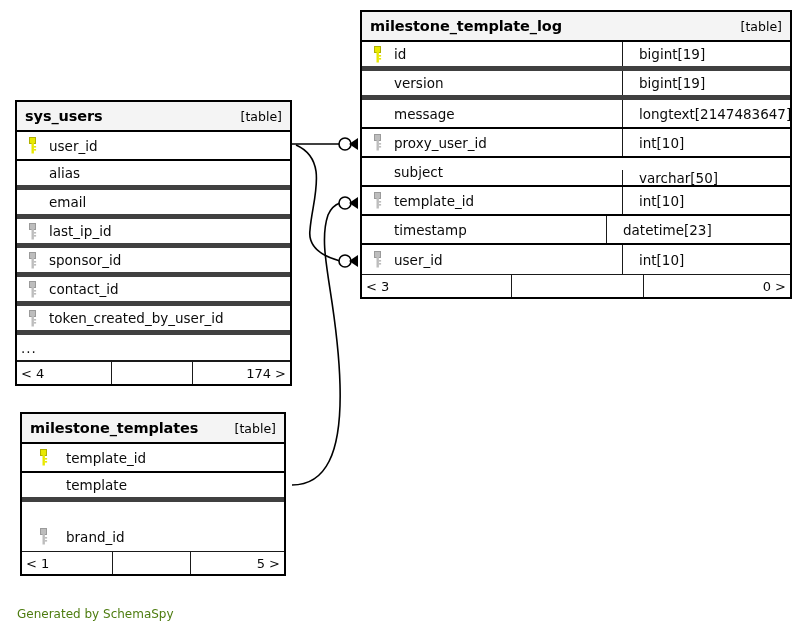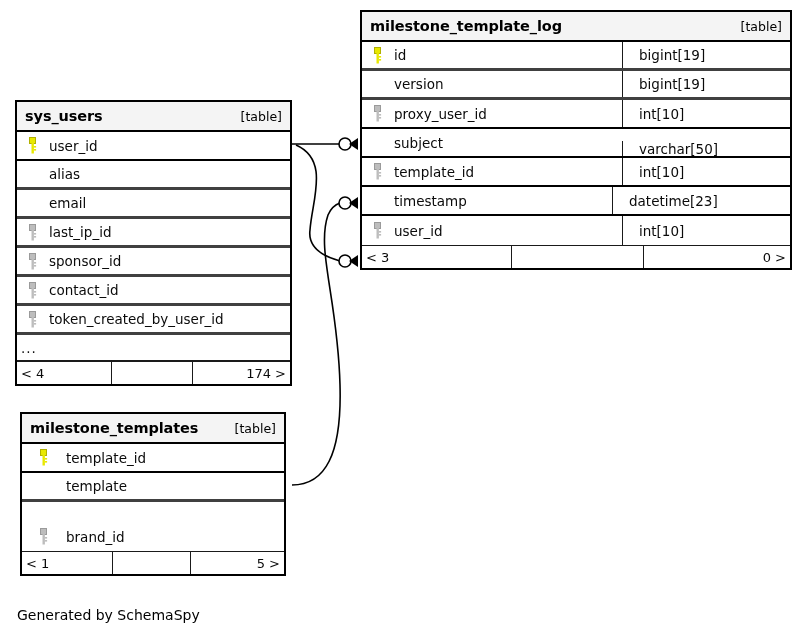--- a/index.html
+++ b/index.html
@@ -47,21 +47,21 @@
     margin-left: auto;
     font-size: 12.5px;
     color: #000000;
   }
 
   .er-row {
     box-sizing: border-box;
     height: 29px;
     display: flex;
     align-items: center;
-    border-bottom: 3px solid #404040;
+    border-bottom: 5px solid #404040;
     position: relative;
     background: #ffffff;
   }
   .er-row.fk-edge-bottom { border-bottom: 2px solid #000000; }
   .er-row:last-of-type { }
 
   .er-keycell {
     width: 26px;
     min-width: 26px;
     display: flex;
@@ -126,22 +126,22 @@
     left: 0; top: 0;
     width: 812px; height: 637px;
     z-index: 2;
     pointer-events: none;
   }
 
   .footer-note {
     position: absolute;
     left: 17px;
     top: 607px;
-    font-size: 14px;
-    color: #000000;
+    font-size: 12px;
+    color: #4d7c0f;
   }
 </style>
 </head>
 <body>
 
 <div class="canvas">
 
   <svg class="edges" width="812" height="637" viewBox="0 0 812 637">
     <g fill="none" stroke="#000000" stroke-width="1.6">
 
@@ -184,20 +184,25 @@
       <span class="er-name">id</span>
       <span class="er-type" style="left:260px; right:0;">bigint[19]</span>
     </div>
 
     <div class="er-row">
       <span class="er-keycell"></span>
       <span class="er-name">version</span>
       <span class="er-type" style="left:260px; right:0;">bigint[19]</span>
     </div>
 
+    <div class="er-row fk-edge-bottom">
+      <span class="er-keycell"></span>
+      <span class="er-name">message</span>
+      <span class="er-type" style="left:260px; right:0;">longtext[2147483647]</span>
+    </div>
 
     <div class="er-row fk-edge-bottom">
       <span class="er-keycell">
         <svg class="keyglyph" width="9" height="17" viewBox="0 0 9 17">
           <rect x="1.5" y="0.5" width="6" height="6" fill="#bdbdbd" stroke="#9a9a9a" stroke-width="1"></rect>
           <rect x="3.5" y="6" width="2.4" height="10.5" fill="#bdbdbd"></rect>
           <rect x="5.9" y="9" width="2.2" height="1.6" fill="#bdbdbd"></rect>
           <rect x="5.9" y="12" width="2.2" height="1.6" fill="#bdbdbd"></rect>
         </svg>
       </span>
@@ -220,21 +225,21 @@
           <rect x="5.9" y="12" width="2.2" height="1.6" fill="#bdbdbd"></rect>
         </svg>
       </span>
       <span class="er-name">template_id</span>
       <span class="er-type" style="left:260px; right:0;">int[10]</span>
     </div>
 
     <div class="er-row fk-edge-bottom">
       <span class="er-keycell"></span>
       <span class="er-name">timestamp</span>
-      <span class="er-type" style="left:250px; right:0;">datetime[23]</span>
+      <span class="er-type" style="left:244px; right:0;">datetime[23]</span>
     </div>
 
     <div class="er-row" style="border-bottom:none;">
       <span class="er-keycell">
         <svg class="keyglyph" width="9" height="17" viewBox="0 0 9 17">
           <rect x="1.5" y="0.5" width="6" height="6" fill="#bdbdbd" stroke="#9a9a9a" stroke-width="1"></rect>
           <rect x="3.5" y="6" width="2.4" height="10.5" fill="#bdbdbd"></rect>
           <rect x="5.9" y="9" width="2.2" height="1.6" fill="#bdbdbd"></rect>
           <rect x="5.9" y="12" width="2.2" height="1.6" fill="#bdbdbd"></rect>
         </svg>

